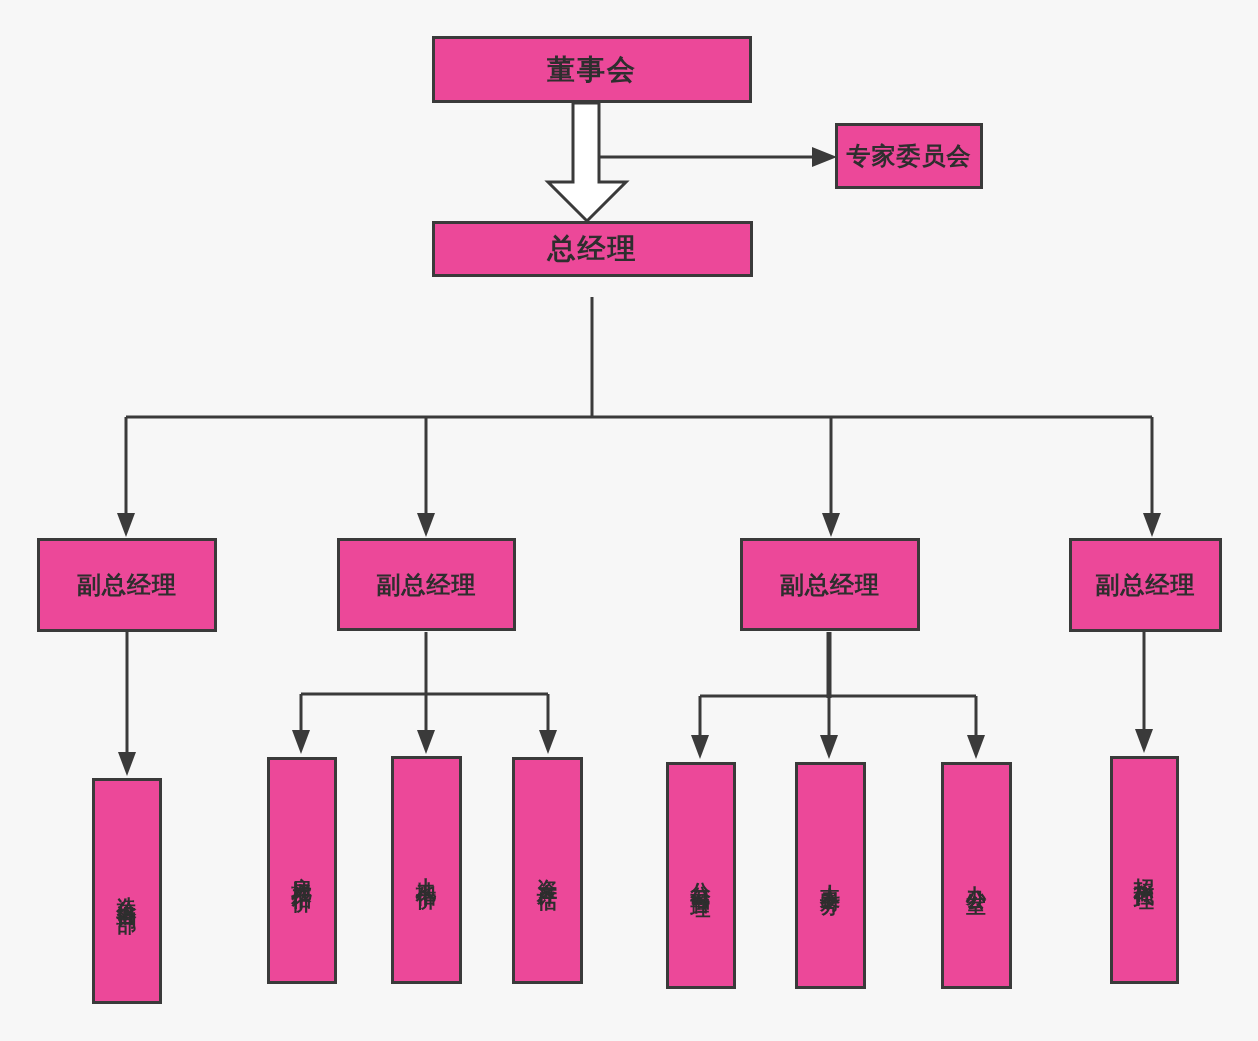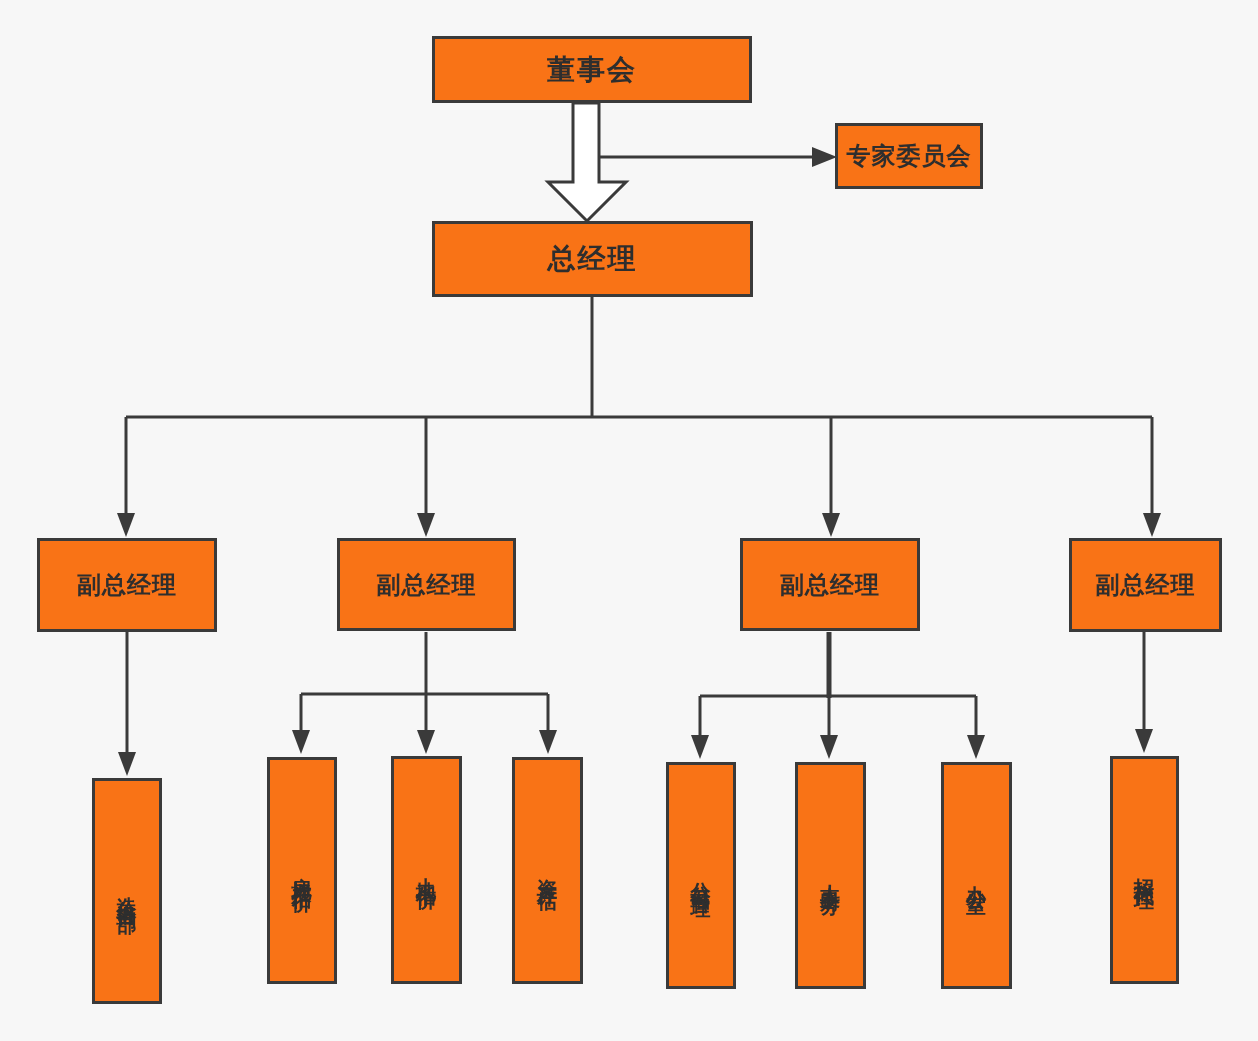--- a/index.html
+++ b/index.html
@@ -15,21 +15,21 @@
 
   svg.wires {
     position: absolute;
     left: 0; top: 0;
     width: 1258px; height: 1041px;
   }
 
   .node {
     position: absolute;
     box-sizing: border-box;
-    background: #f97316;
+    background: #ec4899;
     border: 3px solid #3a3a3a;
     display: flex;
     align-items: center;
     justify-content: center;
     color: #2e2e2e;
     font-weight: bold;
     text-align: center;
   }
 
   .node.size-xl { font-size: 28px; letter-spacing: 2px; }
@@ -97,21 +97,21 @@
   </svg>
 
   <div class="node size-xl" style="left:432px; top:36px; width:320px; height:67px;">
     <span>董事会</span>
   </div>
 
   <div class="node size-l" style="left:835px; top:123px; width:148px; height:66px;">
     <span>专家委员会</span>
   </div>
 
-  <div class="node size-xl" style="left:432px; top:221px; width:321px; height:76px;">
+  <div class="node size-xl" style="left:432px; top:221px; width:321px; height:56px;">
     <span>总经理</span>
   </div>
 
   <div class="node size-l" style="left:37px; top:538px; width:180px; height:94px;">
     <span>副总经理</span>
   </div>
   <div class="node size-l" style="left:337px; top:538px; width:179px; height:93px;">
     <span>副总经理</span>
   </div>
   <div class="node size-l" style="left:740px; top:538px; width:180px; height:93px;">

